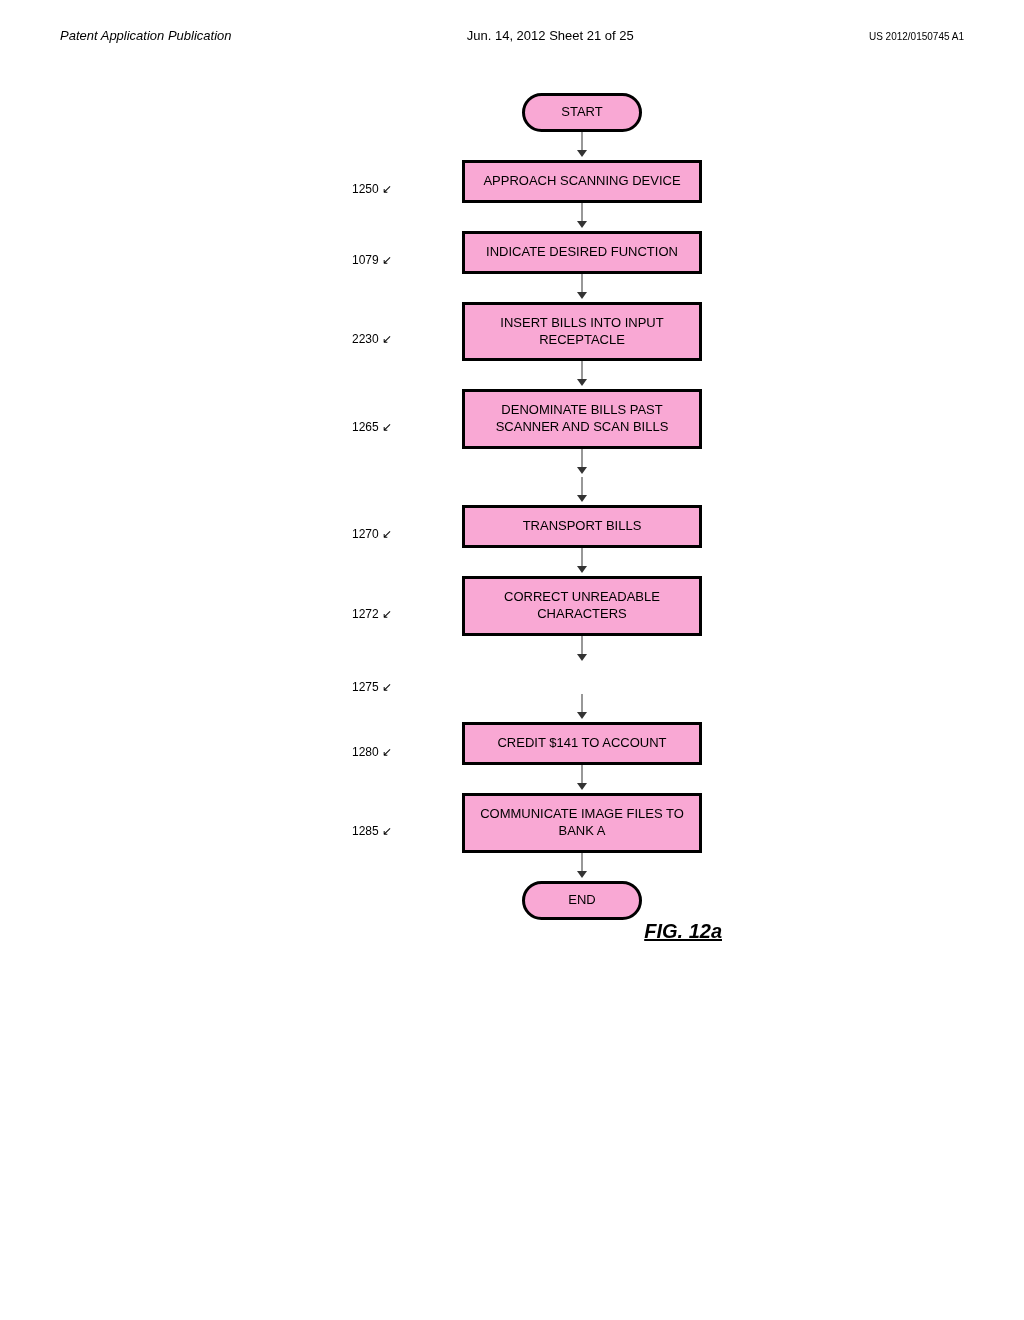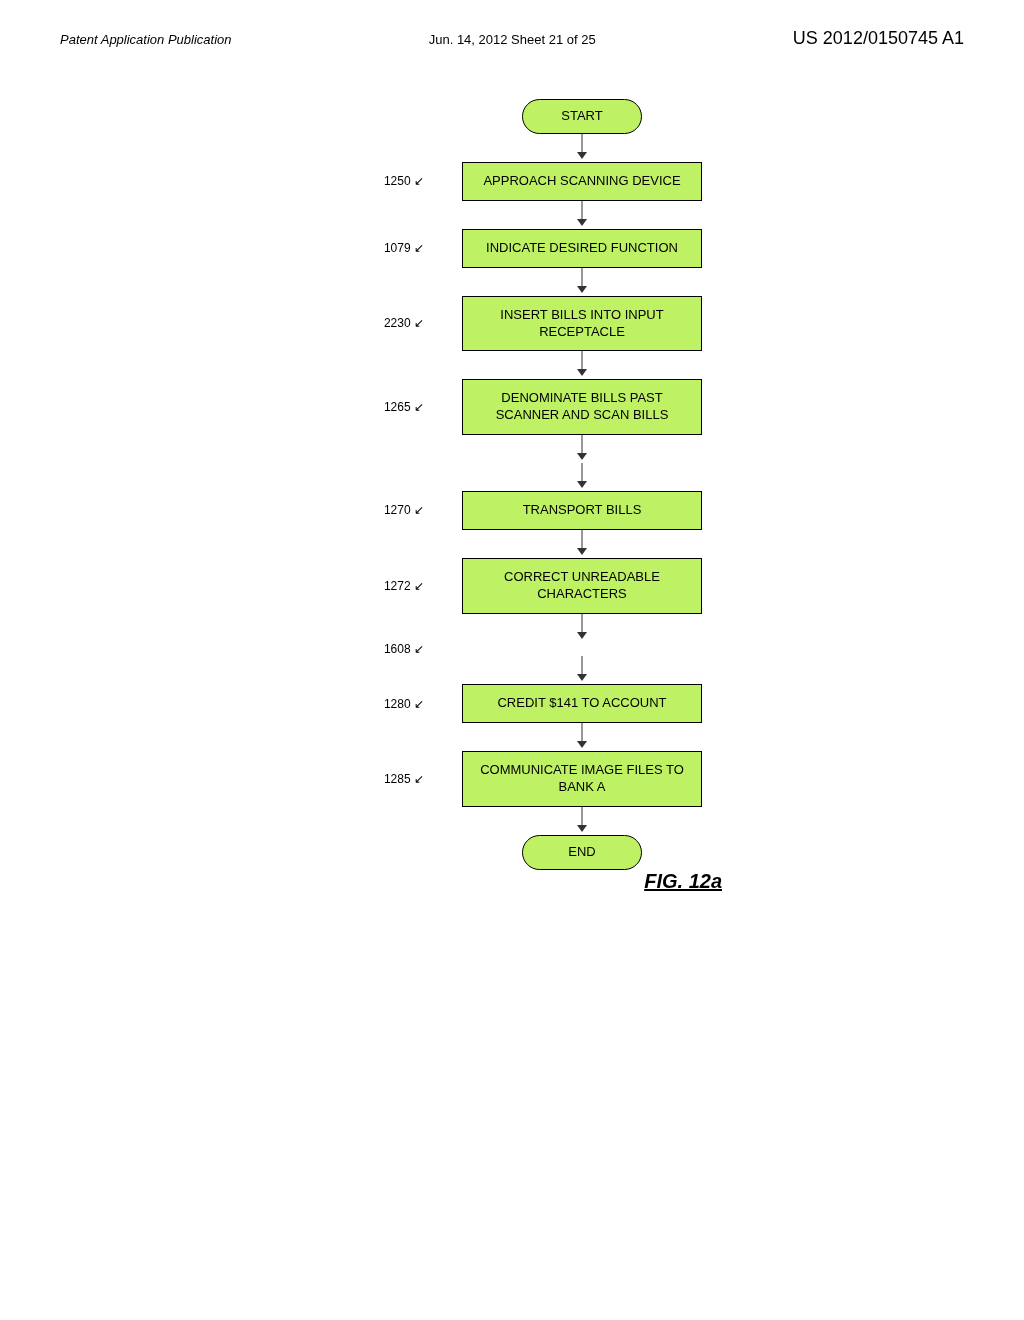--- a/index.html
+++ b/index.html
@@ -26,21 +26,21 @@
     .header-left {
       font-size: 13px;
       font-style: italic;
     }
 
     .header-center {
       font-size: 13px;
     }
 
     .header-right {
-      font-size: 18px;
+      font-size: 10px;
     }
 
     .diagram-container {
       display: flex;
       flex-direction: column;
       align-items: center;
       padding: 40px 0 20px 60px;
       position: relative;
     }
 
@@ -55,43 +55,43 @@
     .flow-row {
       display: flex;
       align-items: center;
       width: 100%;
       position: relative;
       margin-bottom: 0;
     }
 
     .label-col {
       width: 80px;
-      text-align: right;
       font-size: 12px;
       padding-right: 8px;
       flex-shrink: 0;
       line-height: 1.2;
+      margin-top: 16px;
     }
 
     .box-col {
       flex: 1;
       display: flex;
       flex-direction: column;
       align-items: center;
     }
 
     .flow-box {
-      border: 1px solid #000000;
+      border: 3px solid #000000;
       text-align: center;
       font-size: 13px;
       font-weight: normal;
       padding: 10px 14px;
       width: 240px;
       line-height: 1.3;
-      background: #bef264;
+      background: #f9a8d4;
     }
 
     .flow-box.rounded {
       border-radius: 50px;
       width: 120px;
       padding: 8px 16px;
     }
 
     .spacer-arrow {
       height: 28px;
@@ -196,21 +196,21 @@
     <div class="flow-row">
       <div class="label-col"><span class="label-sym">1272 ↙</span></div>
       <div class="box-col">
         <div class="flow-box">CORRECT UNREADABLE CHARACTERS</div>
       </div>
     </div>
 
     <div class="spacer-arrow"></div>
 
     <div class="flow-row">
-      <div class="label-col"><span class="label-sym">1608 ↙</span></div>
+      <div class="label-col"><span class="label-sym">1275 ↙</span></div>
     </div>
 
     <div class="spacer-arrow"></div>
 
     <div class="flow-row">
       <div class="label-col"><span class="label-sym">1280 ↙</span></div>
       <div class="box-col">
         <div class="flow-box">CREDIT $141 TO ACCOUNT</div>
       </div>
     </div>

